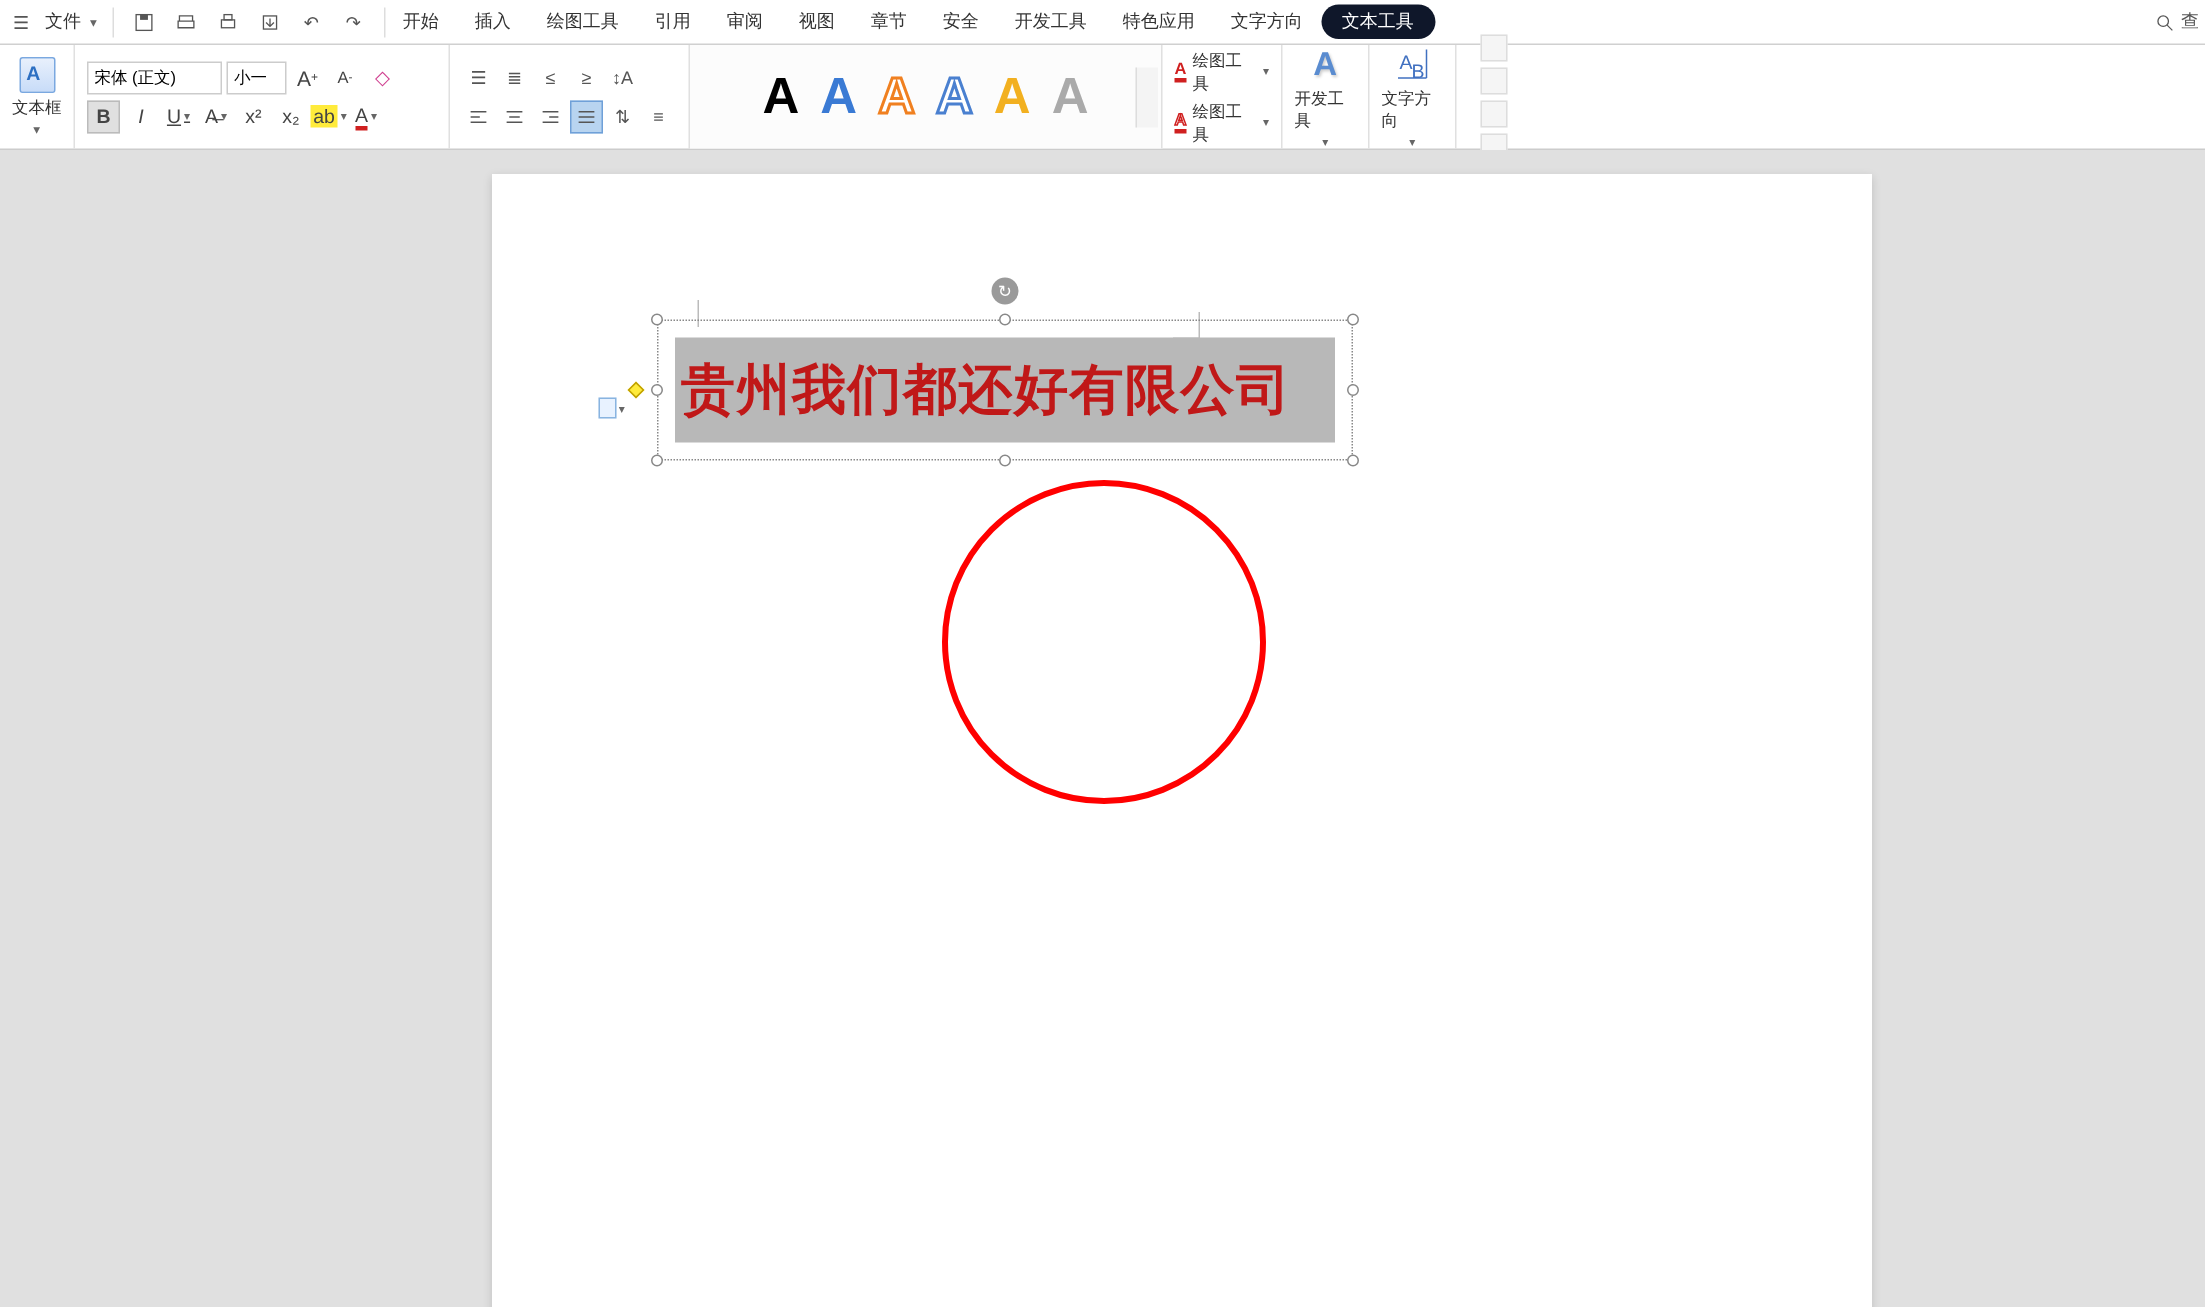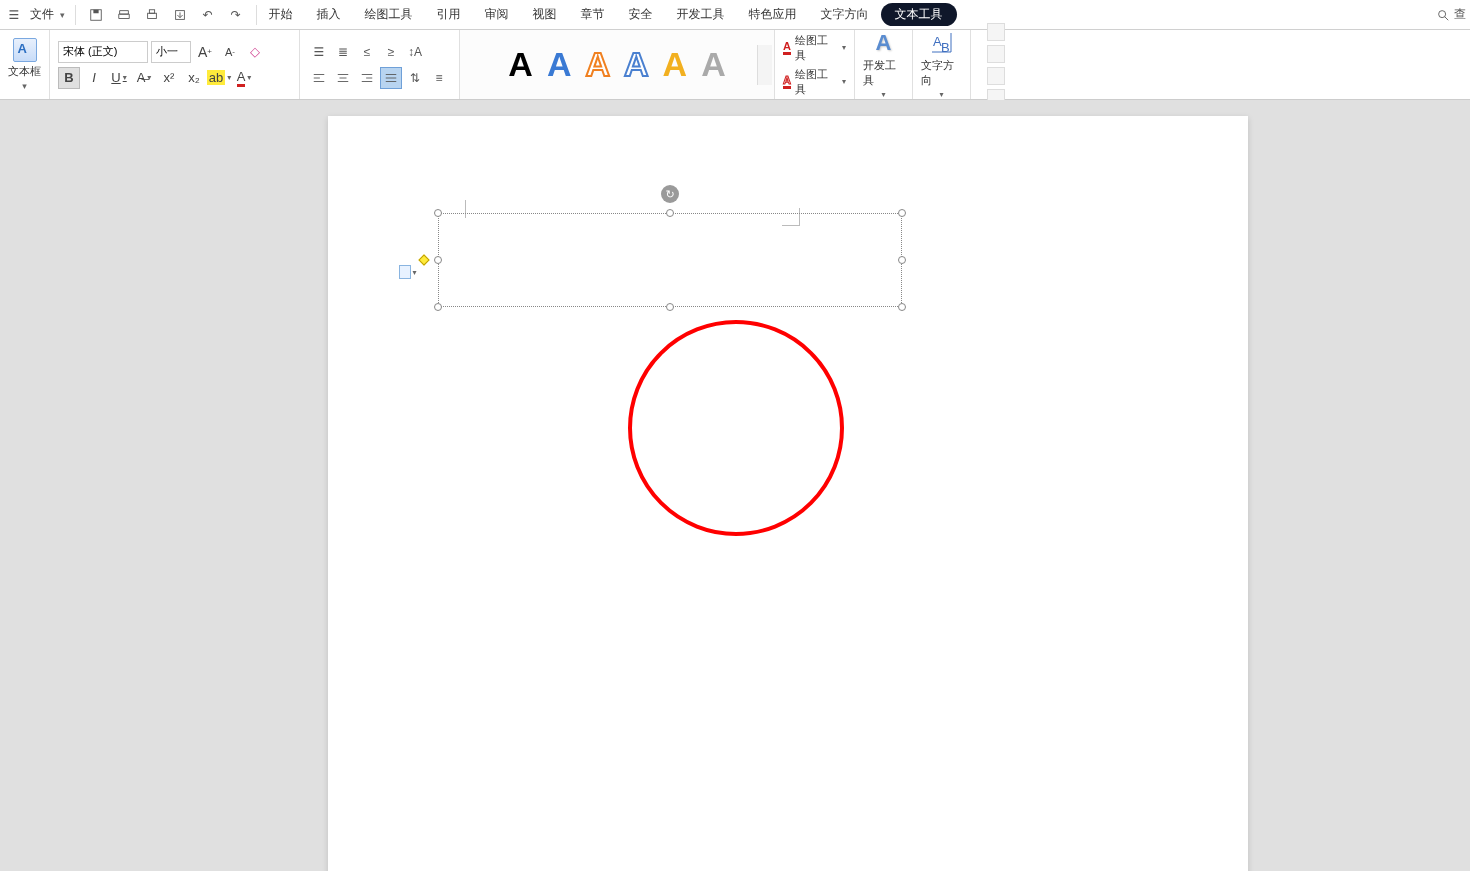--- a/index.html
+++ b/index.html
@@ -291,20 +291,23 @@
 
   <div class="float-icon">
     <div class="doc"></div>
       <span class="arr">▾</span>
   </div>
 
   <div class="textbox-sel">
     <div class="rotate-handle"></div>
     <div class="outer"></div>
     <div class="adjust-handle"></div>
+    <div class="inner-box">
+      <span class="text">贵州我们都还好有限公司</span>
+    </div>
     <div class="handle h-tl"></div>
     <div class="handle h-tm"></div>
     <div class="handle h-tr"></div>
     <div class="handle h-ml"></div>
     <div class="handle h-mr"></div>
     <div class="handle h-bl"></div>
     <div class="handle h-bm"></div>
     <div class="handle h-br"></div>
   </div>
 

